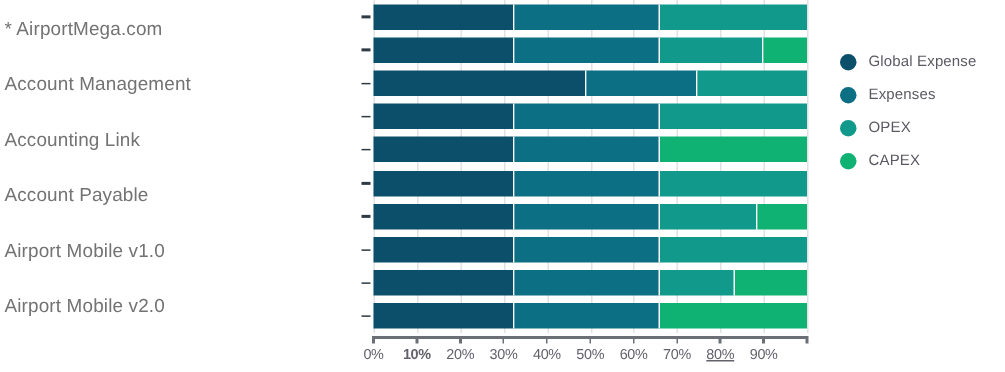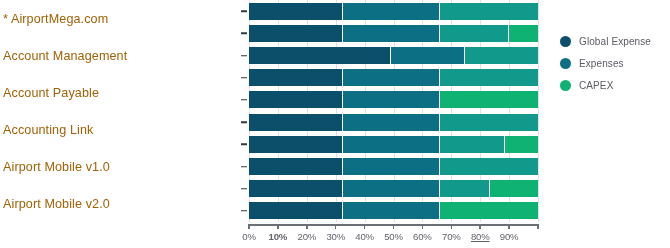--- a/index.html
+++ b/index.html
@@ -29,21 +29,21 @@
     width: 243px;
     height: 222px;
     display: flex;
     flex-direction: column;
   }
   .cat-label {
     flex: 1 1 0;
     display: flex;
     align-items: center;
     font-size: 12.6px;
-    color: #a16207;
+    color: #737373;
     letter-spacing: 0.1px;
     white-space: nowrap;
     padding-left: 3px;
     box-sizing: border-box;
     text-align: center;
   }
 
   
   #plot-area {
     position: absolute;
@@ -163,22 +163,22 @@
   }
 </style>
 </head>
 <body>
 
 <div id="chart-root">
 
   <div id="category-labels">
       <div class="cat-label">* AirportMega.com</div>
       <div class="cat-label">Account Management</div>
+      <div class="cat-label">Accounting Link</div>
       <div class="cat-label">Account Payable</div>
-      <div class="cat-label">Accounting Link</div>
       <div class="cat-label">Airport Mobile v1.0</div>
       <div class="cat-label">Airport Mobile v2.0</div>
     </div>
 
   <div id="plot-area">
     <div id="gridlines">
         <div class="gridline" style="left: 0%;"></div>
         <div class="gridline" style="left: 10%;"></div>
         <div class="gridline" style="left: 20%;"></div>
         <div class="gridline" style="left: 30%;"></div>
@@ -306,18 +306,22 @@
   <div id="legend">
       <div class="legend-item">
         <span class="legend-dot" style="background: rgb(12, 79, 107);"></span>
         <span class="legend-label">Global Expense</span>
       </div>
       <div class="legend-item">
         <span class="legend-dot" style="background: rgb(13, 111, 131);"></span>
         <span class="legend-label">Expenses</span>
       </div>
       <div class="legend-item">
+        <span class="legend-dot" style="background: rgb(17, 154, 139);"></span>
+        <span class="legend-label">OPEX</span>
+      </div>
+      <div class="legend-item">
         <span class="legend-dot" style="background: rgb(16, 178, 115);"></span>
         <span class="legend-label">CAPEX</span>
       </div>
     </div>
 
 </div>
 
 </body></html>

